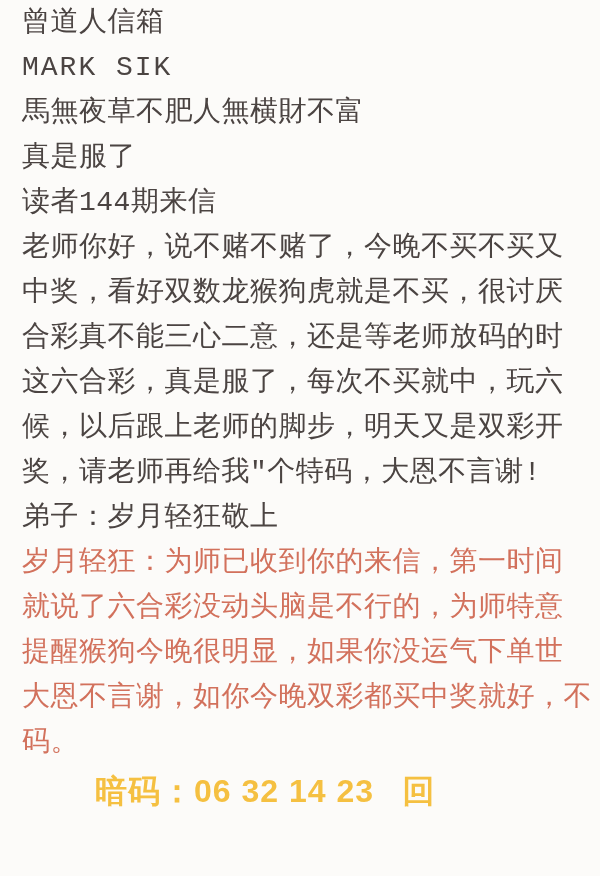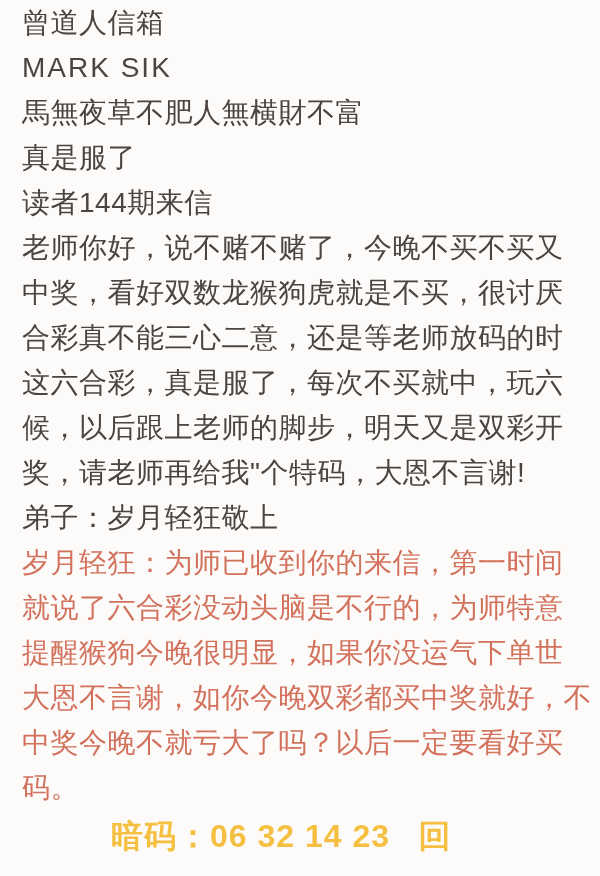--- a/index.html
+++ b/index.html
@@ -25,39 +25,39 @@
     height: 876px;
     padding-left: 22px;
     padding-top: 0;
   }
   .line {
     font-size: 28px;
     line-height: 45px;
     white-space: nowrap;
     color: var(--ink);
     letter-spacing: 0.5px;
+    font-family: Liberation Mono, monospace;
   }
   .line.latin {
     letter-spacing: 2px;
   }
   .line.red {
     color: var(--reply);
   }
   .code-row {
     margin-top: 1px;
     padding-left: 73px;
     line-height: 50px;
     white-space: nowrap;
   }
   .code-row span {
     color: var(--gold);
     font-size: 32px;
     font-weight: bold;
     letter-spacing: 1px;
-    margin-left: 16px;
   }
   .code-row .reply-glyph {
     margin-left: 24px;
   }
 </style>
 </head>
 <body>
 
 <div class="page">
 
@@ -75,21 +75,20 @@
     <div class="line">候，以后跟上老师的脚步，明天又是双彩开</div>
     <div class="line">奖，请老师再给我"个特码，大恩不言谢!</div>
     <div class="line">弟子：岁月轻狂敬上</div>
   </div>
 
   <div>
     <div class="line red">岁月轻狂：为师已收到你的来信，第一时间</div>
     <div class="line red">就说了六合彩没动头脑是不行的，为师特意</div>
     <div class="line red">提醒猴狗今晚很明显，如果你没运气下单世</div>
     <div class="line red">大恩不言谢，如你今晚双彩都买中奖就好，不</div>
-    <div class="line red">中奖今晚不就亏大了吗？以后一定要看好买</div>
     <div class="line red">码。</div>
   </div>
 
   <div class="code-row">
     <span>暗码：06 32 14 23</span>
     <span class="reply-glyph">回</span>
   </div>
 
 </div>
 

